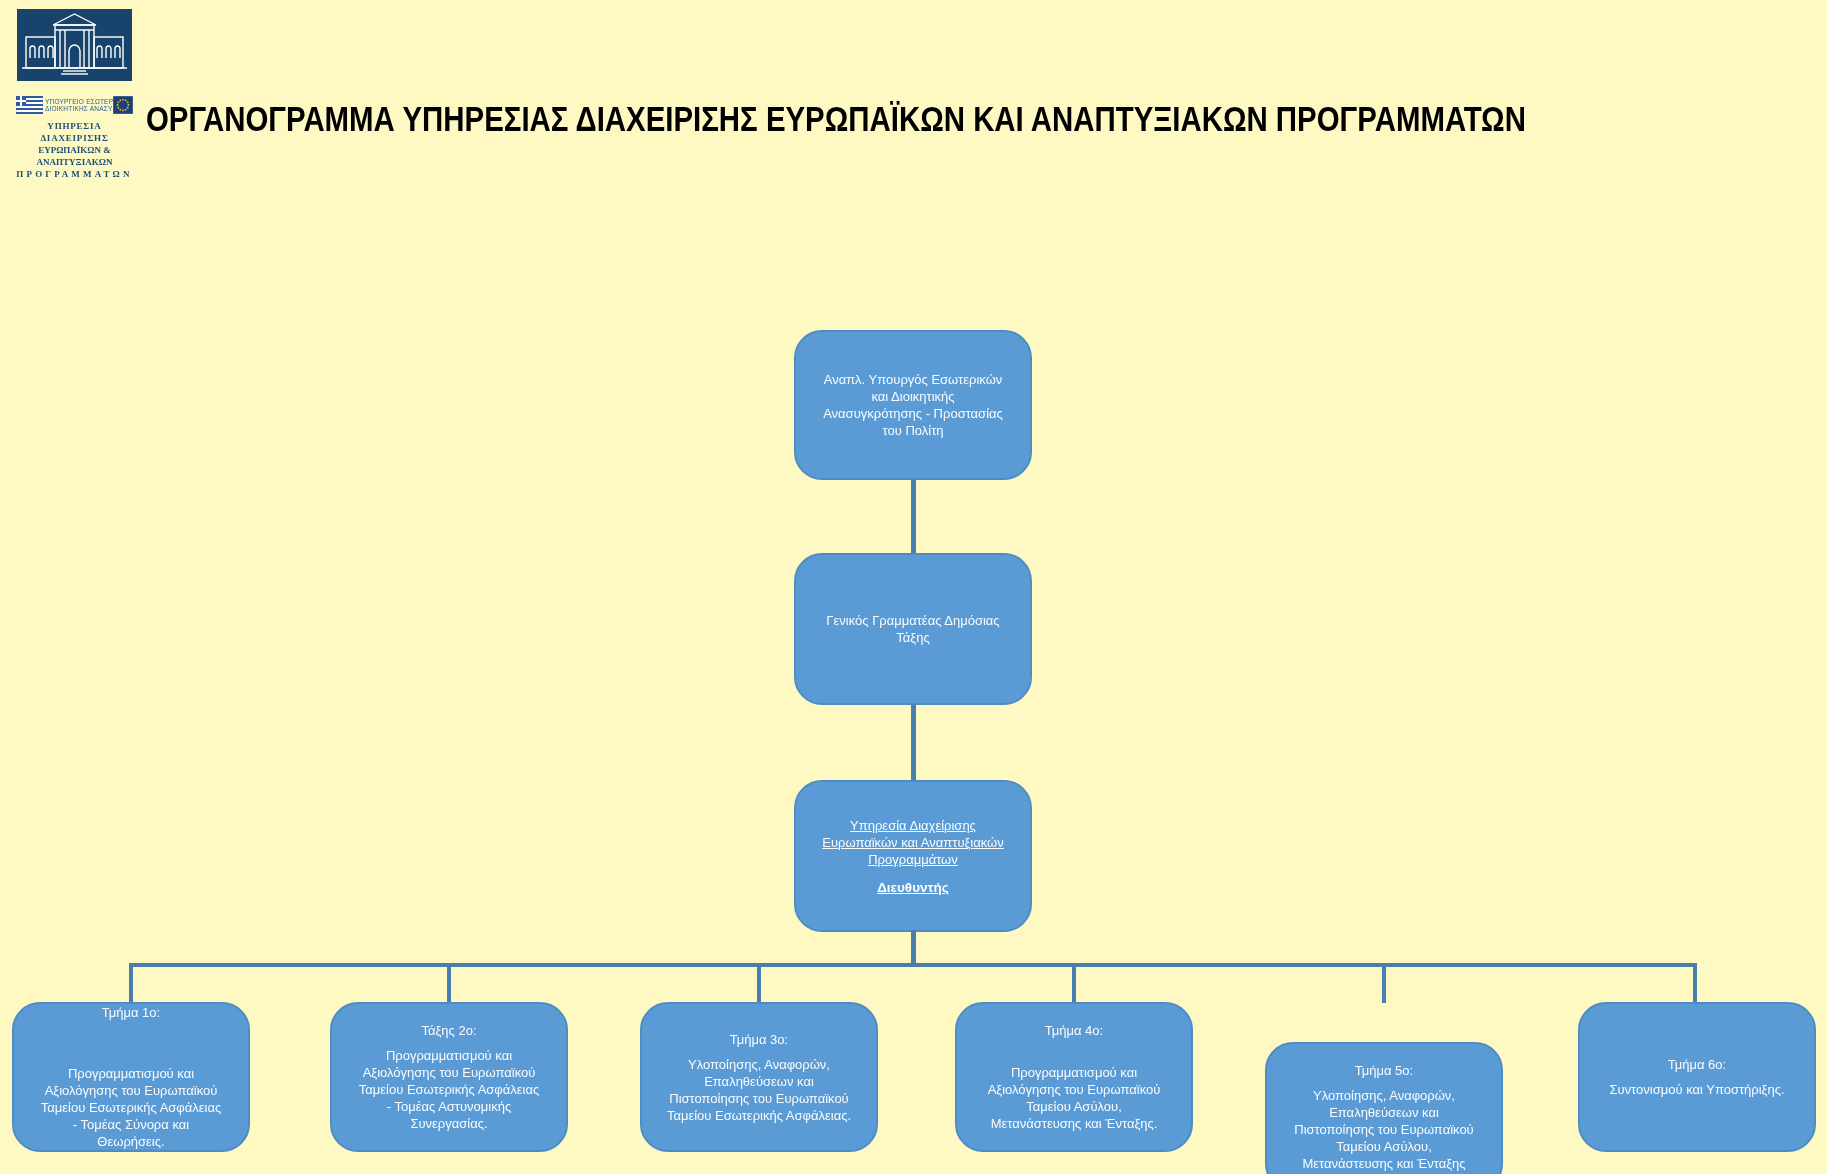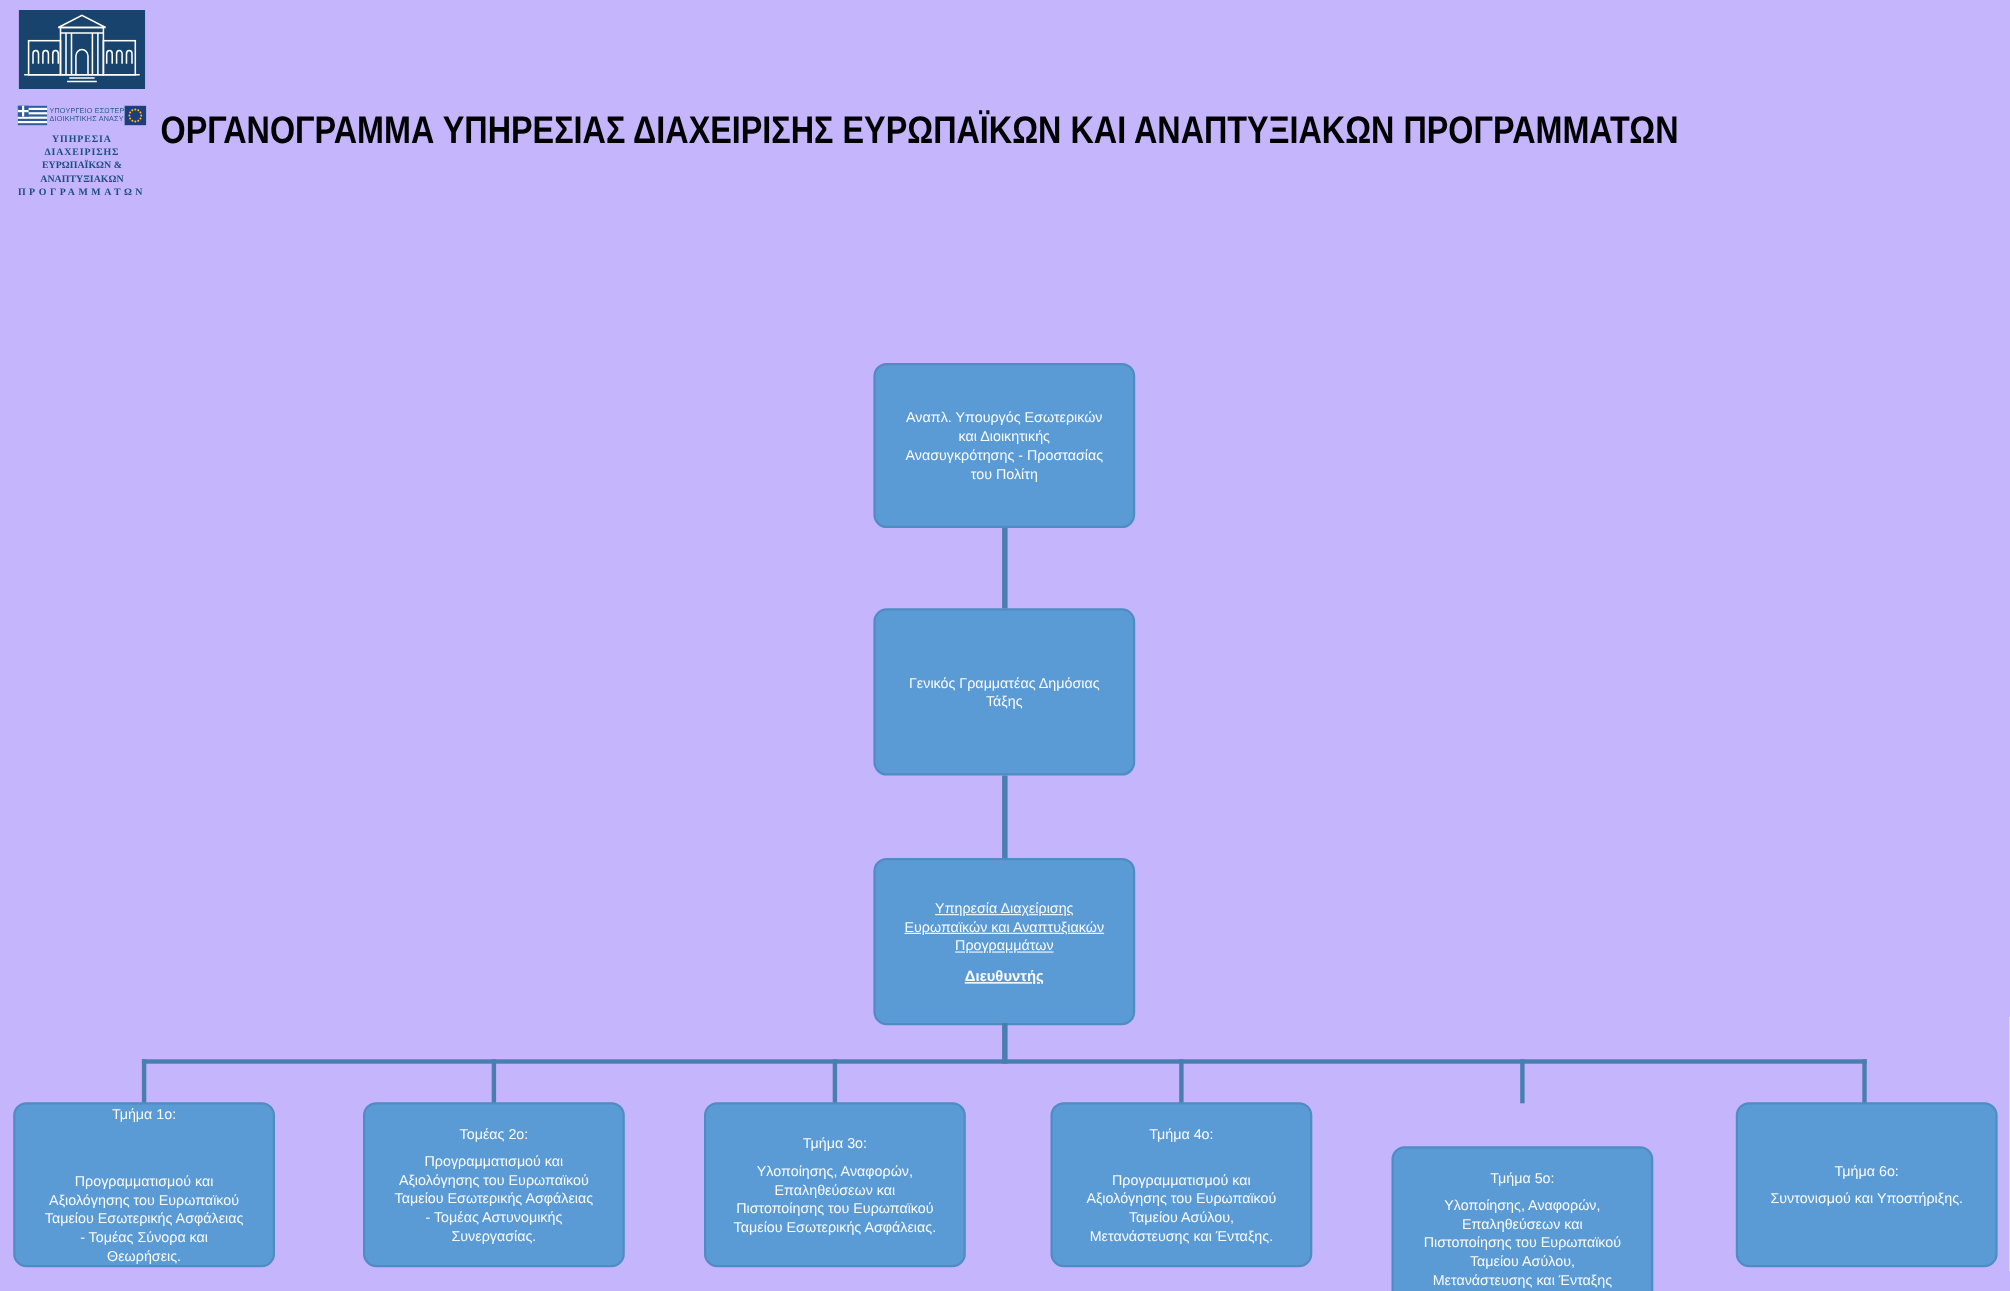--- a/index.html
+++ b/index.html
@@ -1,16 +1,16 @@
 <!DOCTYPE html>
 <html style="--node-fill: #5b9bd5; --node-border: #4f8cc4; --connector: #4a7eb0; --navy: #17436c; --title-text: #000000;"><head>
 <meta charset="utf-8">
 <style>
   html,body{margin:0;padding:0;background:#fff;}
-  .canvas{position:relative;width:1827px;height:1174px;background:#c4b5fd;overflow:hidden;
+  .canvas{position:relative;width:1827px;height:1174px;background:#fef9c3;overflow:hidden;
           font-family:"Liberation Sans",sans-serif;}
 
   
   .logo-block{position:absolute;left:16px;top:8px;width:118px;}
   .logo-building{position:absolute;left:1px;top:1px;width:115px;height:72px;display:block;}
   .logo-flag-row{position:absolute;left:0;top:86px;width:117px;height:22px;
                  display:flex;align-items:center;justify-content:space-between;}
   .ministry-text{flex:1;padding:0 2px;color:#2a5a8c;font-size:6.5px;line-height:7.5px;
                  letter-spacing:.2px;text-align:left;white-space:nowrap;overflow:hidden;}
   .service-text{position:absolute;left:0;top:112px;width:117px;color:#1d4f7c;
@@ -18,21 +18,21 @@
                 line-height:12px;text-align:center;}
   .service-text .ln1{letter-spacing:.8px;}
   .service-text .ln2{letter-spacing:0;}
   .service-text .ln3{letter-spacing:3.2px;}
   .page-title{position:absolute;left:146px;top:99px;color:var(--title-text);
               font-size:35px;font-weight:700;white-space:nowrap;}
   .page-title .squeeze{display:inline-block;transform:scaleX(.84);transform-origin:0 50%;}
 
   
   .node{position:absolute;background:var(--node-fill);border:2px solid var(--node-border);
-        border-radius:12px;box-sizing:border-box;color:rgba(255,255,255,.97);
+        border-radius:28px;box-sizing:border-box;color:rgba(255,255,255,.97);
         display:flex;flex-direction:column;justify-content:center;align-items:center;
         text-align:center;font-size:13px;line-height:17px;}
   .chain{left:794px;width:238px;padding:0 26px;}
   #node-minister{top:330px;height:150px;}
   #node-secretary{top:553px;height:152px;}
   #node-service{top:780px;height:152px;text-decoration:underline;}
   .role{margin-top:11px;font-weight:bold;text-decoration:underline;font-size:13.5px;text-align:right;}
   .dept{top:1002px;width:238px;height:150px;padding:0 24px;}
   #dept-1{left:12px;justify-content:space-between;}  #dept-2{left:330px;} #dept-3{left:640px;}
   #dept-4{left:955px;gap:17px;} #dept-5{left:1265px;margin-top:40px;}#dept-6{left:1578px;}
@@ -152,21 +152,21 @@
   <div class="connector stub" id="stub-3"></div>
   <div class="connector stub" id="stub-4"></div>
   <div class="connector stub" id="stub-5"></div>
   <div class="connector stub" id="stub-6"></div>
 
   <div class="node dept" id="dept-1">
     <div class="dept-title">Τμήμα 1ο:</div>
     <div>Προγραμματισμού και Αξιολόγησης του Ευρωπαϊκού Ταμείου Εσωτερικής Ασφάλειας - Τομέας Σύνορα και Θεωρήσεις.</div>
   </div>
   <div class="node dept" id="dept-2">
-    <div class="dept-title">Τομέας 2ο:</div>
+    <div class="dept-title">Τάξης 2ο:</div>
     <div>Προγραμματισμού και Αξιολόγησης του Ευρωπαϊκού Ταμείου Εσωτερικής Ασφάλειας - Τομέας Αστυνομικής Συνεργασίας.</div>
   </div>
   <div class="node dept" id="dept-3">
     <div class="dept-title">Τμήμα 3ο:</div>
     <div>Υλοποίησης, Αναφορών, Επαληθεύσεων και Πιστοποίησης του Ευρωπαϊκού Ταμείου Εσωτερικής Ασφάλειας.</div>
   </div>
   <div class="node dept" id="dept-4">
     <div class="dept-title">Τμήμα 4ο:</div>
     <div>Προγραμματισμού και Αξιολόγησης του Ευρωπαϊκού Ταμείου Ασύλου, Μετανάστευσης και Ένταξης.</div>
   </div>

